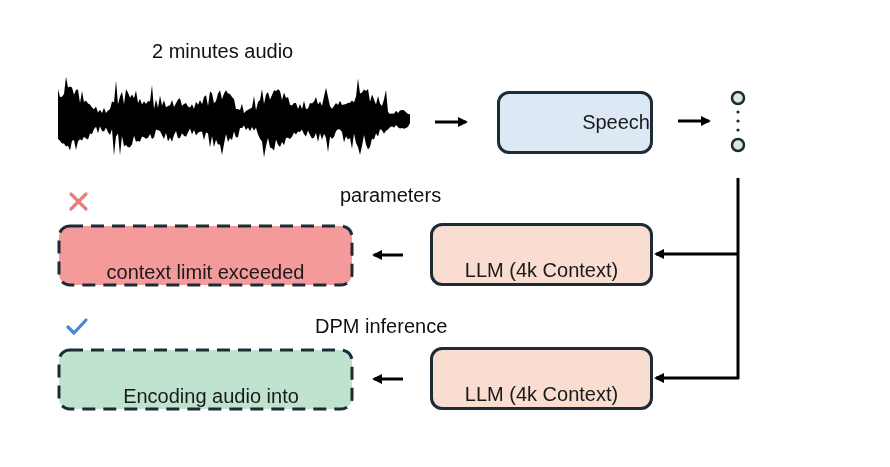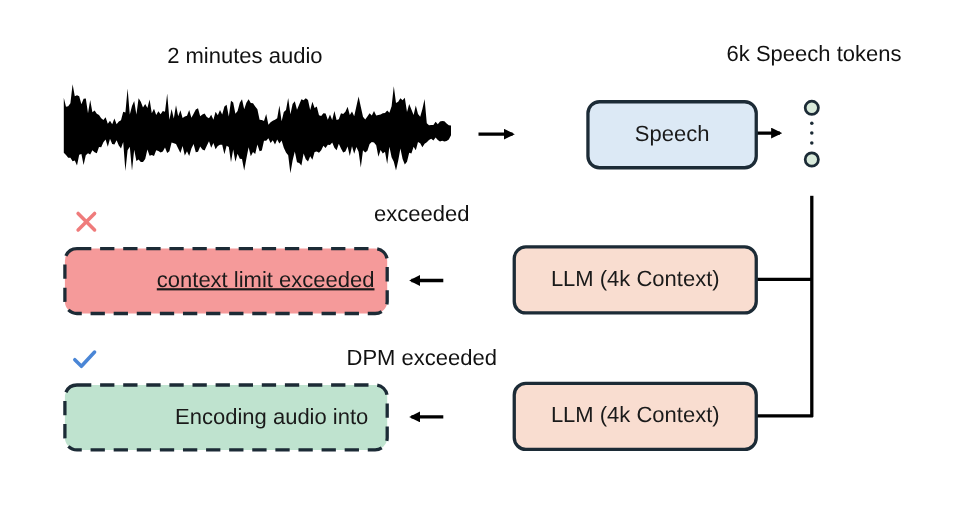--- a/index.html
+++ b/index.html
@@ -1,21 +1,21 @@
 <!DOCTYPE html>
 <html><head>
 <meta charset="utf-8">
 <style>
   html, body { margin: 0; padding: 0; background: #ffffff; }
   body { width: 890px; height: 467px; position: relative; overflow: hidden;
          font-family: "Liberation Sans", sans-serif; color: #111; }
   .abs { position: absolute; }
   .label { font-size: 20px; white-space: nowrap; }
-  .box { position: absolute; box-sizing: border-box; display: flex; align-items: center;
-         justify-content: center; text-align: center; font-size: 20px; line-height: 25px; color: #1a1a1a; margin-left: 36px; }
+  .box { position: absolute; box-sizing: border-box; display: flex; align-items: flex-end;
+         justify-content: center; text-align: center; font-size: 20px; line-height: 25px; color: #1a1a1a; }
   .solid { border: 3px solid #1c2b36; border-radius: 12px; }
   #diagram-svg { position: absolute; left: 0; top: 0; }
 </style>
 </head>
 <body>
 
 <svg id="diagram-svg" width="890" height="467">
   <defs>
     <marker id="ah" markerWidth="10" markerHeight="10" refX="8" refY="5" orient="auto" markerUnits="userSpaceOnUse">
       <path d="M0,0 L10,5 L0,10 Z" fill="#000"></path>
@@ -47,34 +47,33 @@
   <g stroke="#ef7b7b" stroke-width="3.2" stroke-linecap="round">
     <line x1="71" y1="194" x2="86" y2="209"></line>
     <line x1="86" y1="194" x2="71" y2="209"></line>
   </g>
   <polyline points="68,327 74,333 86,320" fill="none" stroke="#4a86d6" stroke-width="3.2" stroke-linecap="round" stroke-linejoin="round"></polyline>
 </svg>
 
 <div class="abs label" style="left:152px; top:40px;">2 minutes audio</div>
 
 <div class="abs label" style="left:640px; top:36px; width:200px; text-align:center; line-height:27px;">
-  <div>6k Speech tokens</div>
 </div>
 
 <div class="box solid" style="left:497px; top:91px; width:156px; height:63px; background:#dce9f5; flex-direction:column;">
   <div>Speech</div>
 </div>
 
-<div class="abs label" style="left:340px; top:184px;">exceeded</div>
+<div class="abs label" style="left:340px; top:184px;">parameters</div>
 <div class="box solid" style="left:430px; top:223px; width:223px; height:63px; background:#f9ddd0;">
   <span>LLM (4k Context)</span>
 </div>
-<div class="box" style="left:59px; top:226px; width:293px; height:59px;text-decoration:underline;">
+<div class="box" style="left:59px; top:226px; width:293px; height:59px;">
   <span>context limit exceeded</span>
 </div>
 
-<div class="abs label" style="left:315px; top:315px;">DPM exceeded</div>
+<div class="abs label" style="left:315px; top:315px;">DPM inference</div>
 <div class="box solid" style="left:430px; top:347px; width:223px; height:63px; background:#f9ddd0;">
   <span>LLM (4k Context)</span>
 </div>
-<div class="box" style="left:59px; top:350px; width:293px; height:59px; flex-direction:column;padding-left:11px;">
+<div class="box" style="left:59px; top:350px; width:293px; height:59px; flex-direction:row;padding-left:11px;">
   <div>Encoding audio into</div>
 </div>
 
 </body></html>

